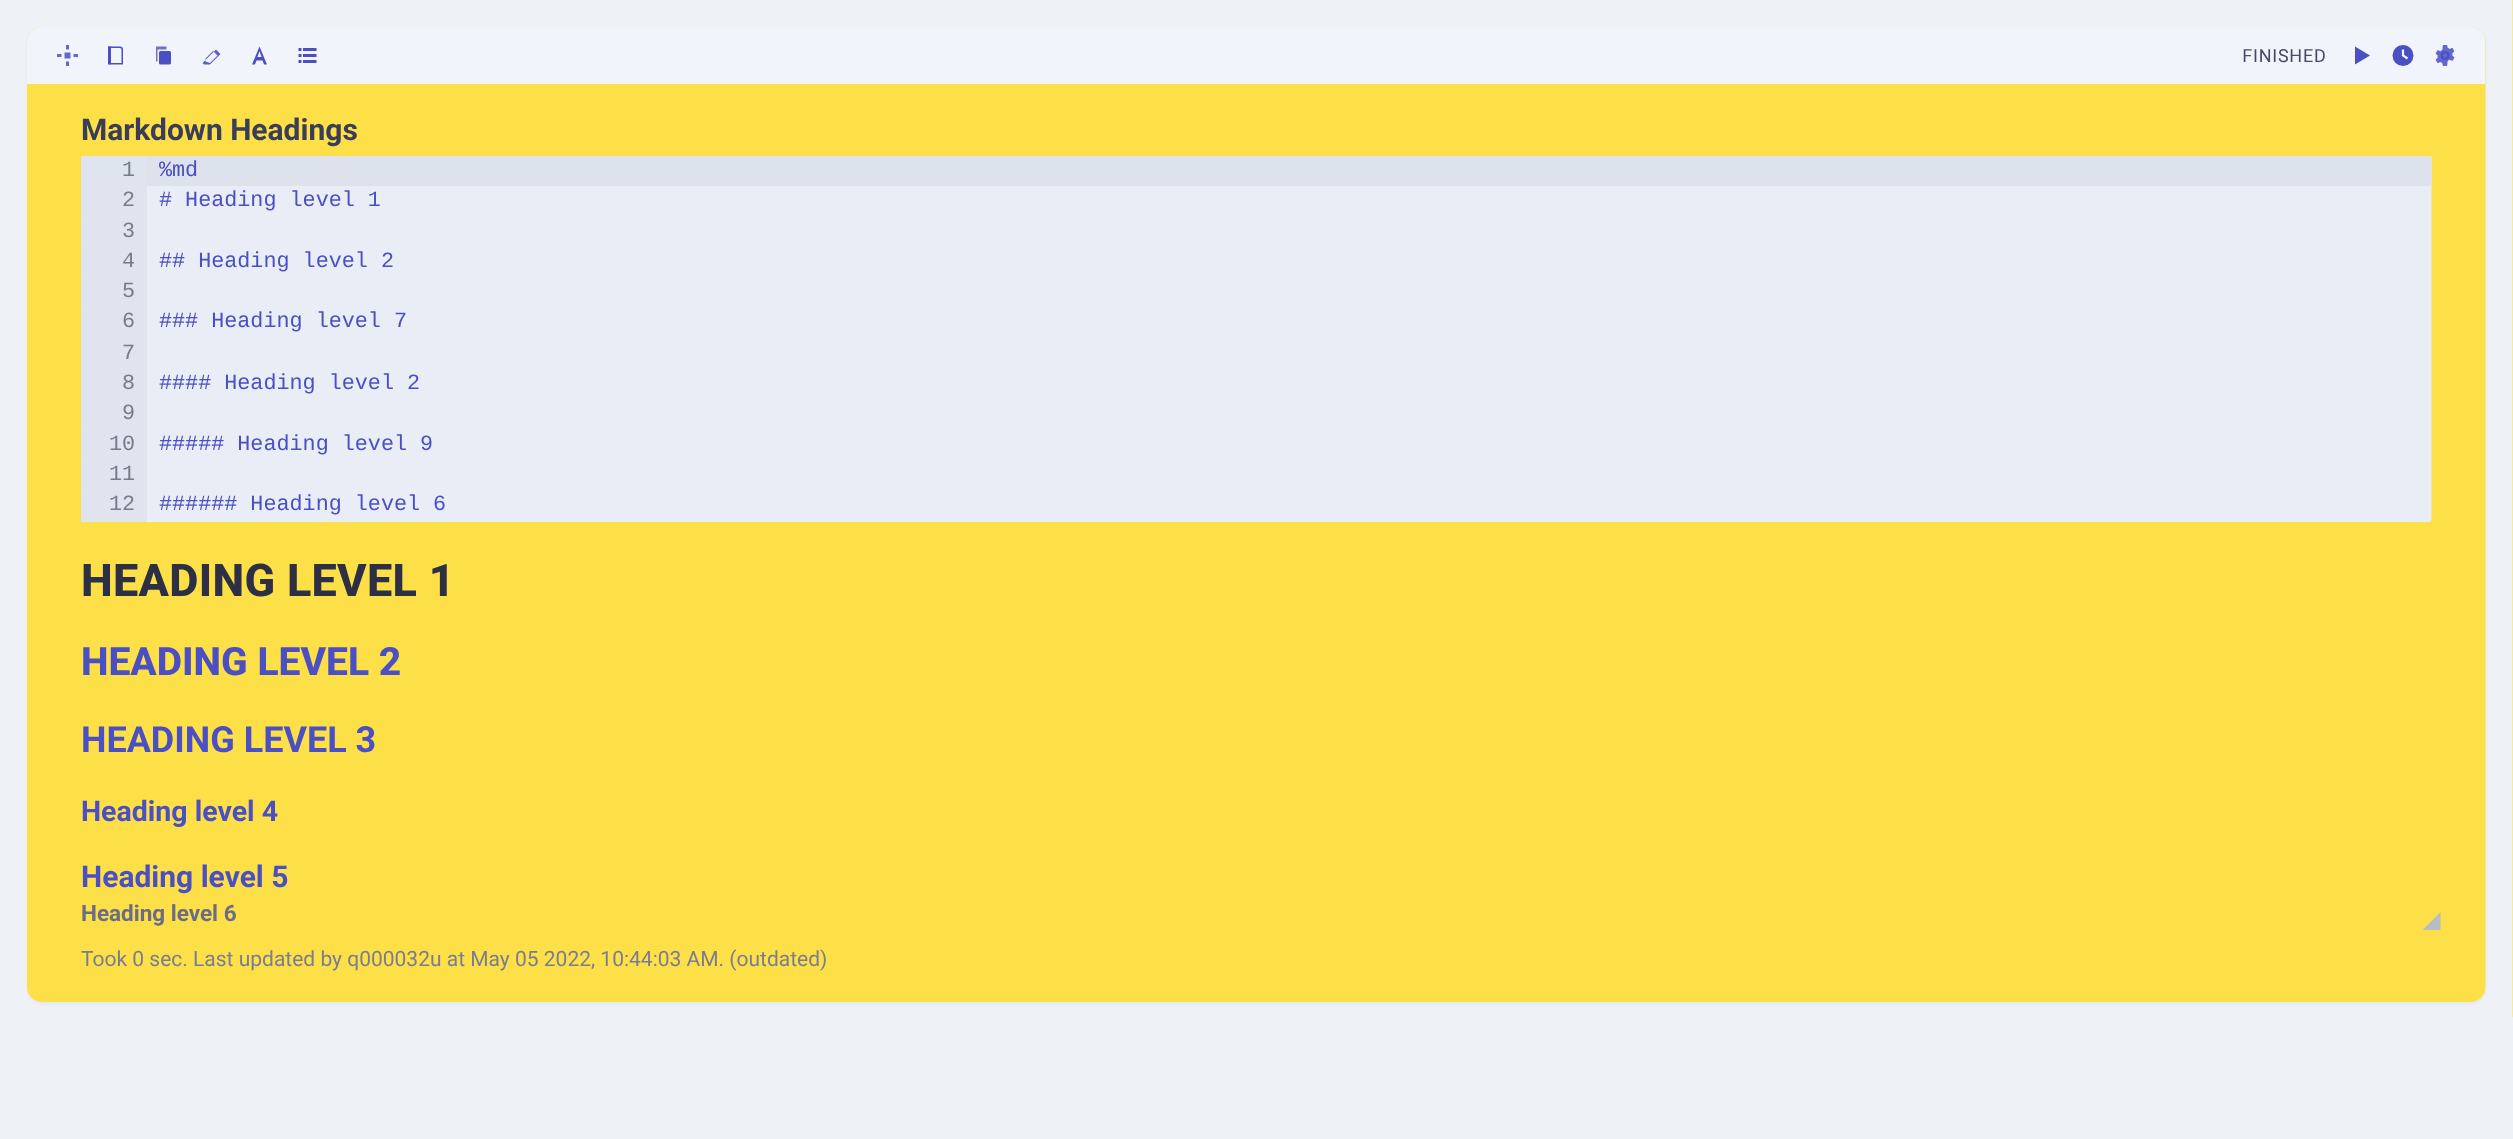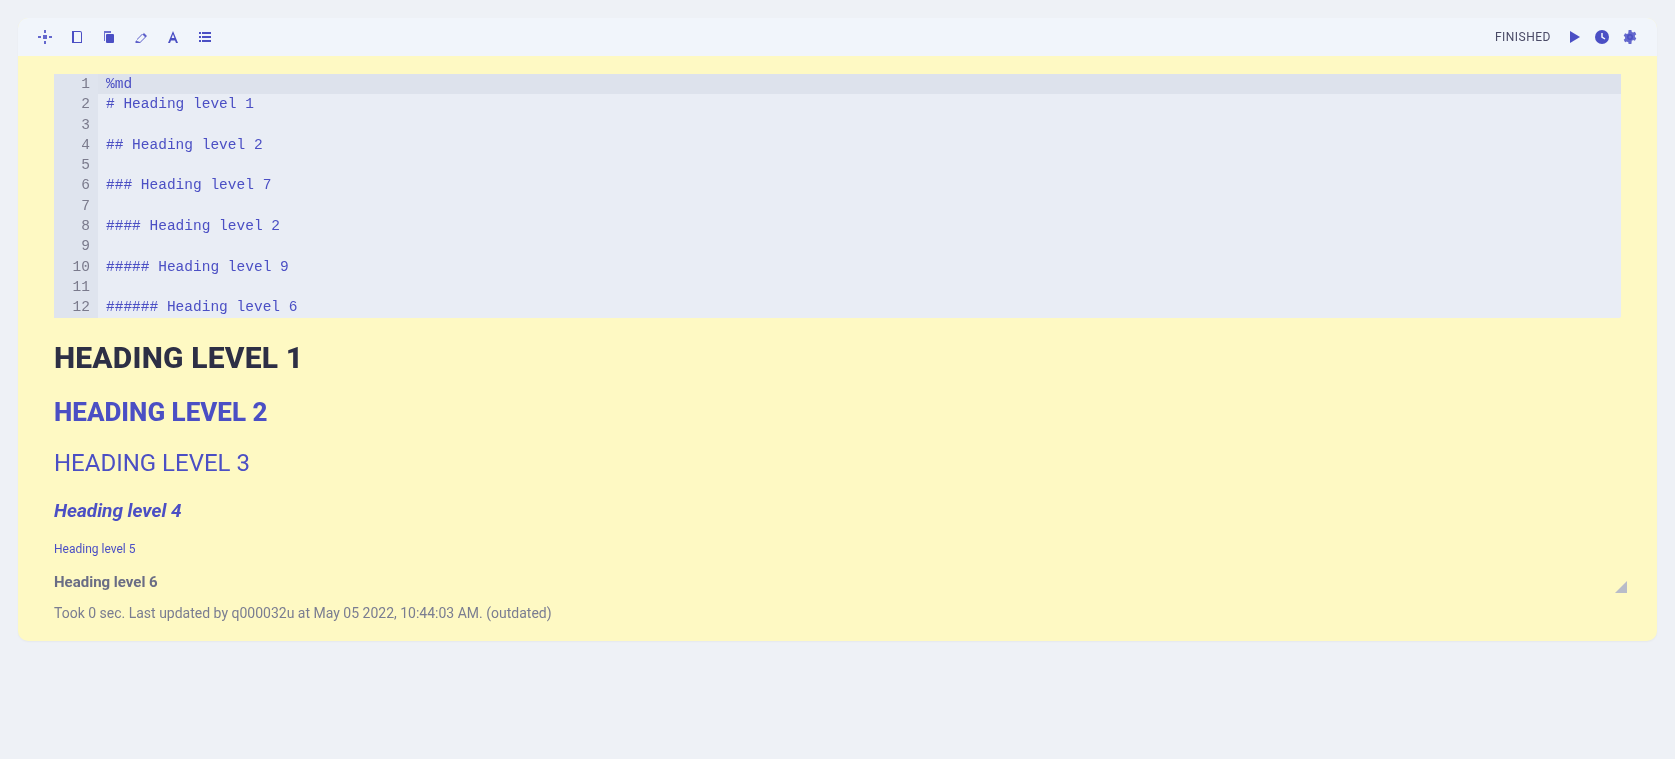--- a/index.html
+++ b/index.html
@@ -3,21 +3,21 @@
 <meta charset="utf-8">
 <style>
   * { box-sizing: border-box; margin: 0; padding: 0; }
   body {
     background: #eef1f6;
     font-family: -apple-system, BlinkMacSystemFont, "Segoe UI", Roboto, "Helvetica Neue", Arial, sans-serif;
     padding: 18px;
     color: #333;
   }
   .cell {
-    background: #fef9c3;
+    background: #fde047;
     border-radius: 10px;
     overflow: hidden;
     box-shadow: 0 1px 2px rgba(0,0,0,0.04);
   }
   .toolbar {
     display: flex;
     align-items: center;
     justify-content: space-between;
     background: #f1f5fb;
     padding: 10px 18px;
@@ -88,37 +88,36 @@
   }
   .output h2 {
     font-size: 26px;
     font-weight: 800;
     color: #4b4fc4;
     margin-bottom: 22px;
     text-transform: uppercase;
   }
   .output h3 {
     font-size: 24px;
-    font-weight: 400;
+    font-weight: 700;
     color: #4b4fc4;
     margin-bottom: 22px;
     text-transform: uppercase;
   }
   .output h4 {
     font-size: 19px;
     font-weight: 700;
     color: #4b4fc4;
     margin-bottom: 20px;
-    font-style: italic;
   }
   .output h5 {
-    font-size: 12px;
-    font-weight: 400;
-    color: #4b4fc4;
-    margin-bottom: 17px;
+    font-size: 20px;
+    font-weight: 700;
+    color: #4b4fc4;
+    margin-bottom: 4px;
   }
   .output h6 {
     font-size: 15px;
     font-weight: 700;
     color: #6a6d85;
     margin-bottom: 14px;
   }
   .resize-handle {
     position: absolute;
     right: -6px;
@@ -196,20 +195,21 @@
       <span class="icon-btn">
         <svg viewBox="0 0 16 16" fill="currentColor">
             <path d="M8 5a3 3 0 1 1 0 6 3 3 0 0 1 0-6zm0 1.5A1.5 1.5 0 1 0 8 9.5 1.5 1.5 0 0 0 8 6.5z"></path>
             <path d="M6.6 1h2.8l.4 1.9c.5.2.9.4 1.3.7l1.8-.8 1.4 2.4-1.4 1.3c.1.5.1 1 0 1.5l1.4 1.3-1.4 2.4-1.8-.8c-.4.3-.8.5-1.3.7L9.4 15H6.6l-.4-1.9c-.5-.2-.9-.4-1.3-.7l-1.8.8L1.7 10.8l1.4-1.3c-.1-.5-.1-1 0-1.5L1.7 6.7l1.4-2.4 1.8.8c.4-.3.8-.5 1.3-.7L6.6 1z" opacity=".85"></path>
           </svg>
       </span>
     </div>
   </div>
 
   <div class="content">
+    <div class="cell-title">Markdown Headings</div>
 
     <div class="editor" id="editor">
         <div class="editor-row highlight">
           <div class="gutter">1</div>
           <div class="code">%md</div>
         </div>
         <div class="editor-row">
           <div class="gutter">2</div>
           <div class="code"># Heading level 1</div>
         </div>

